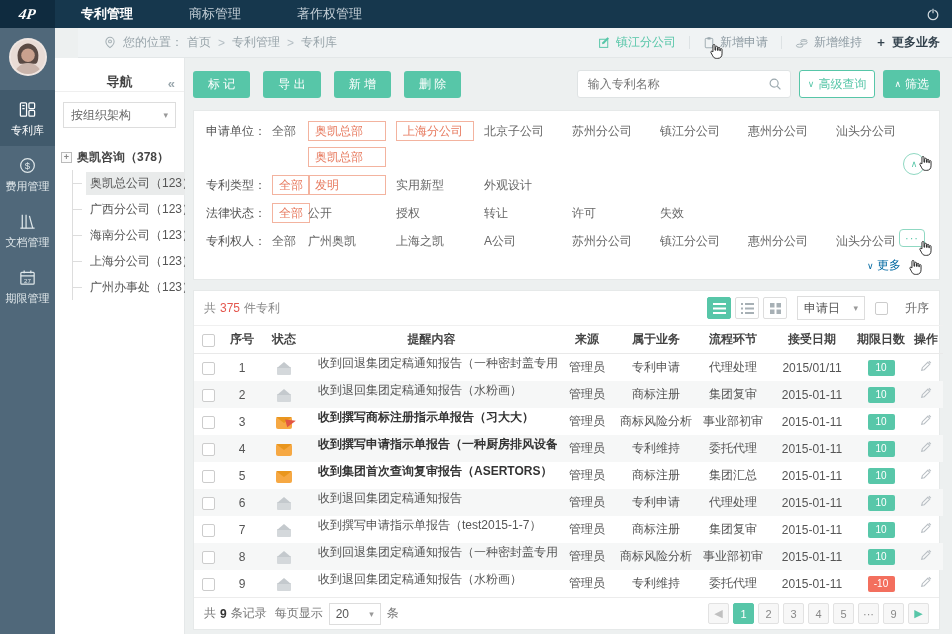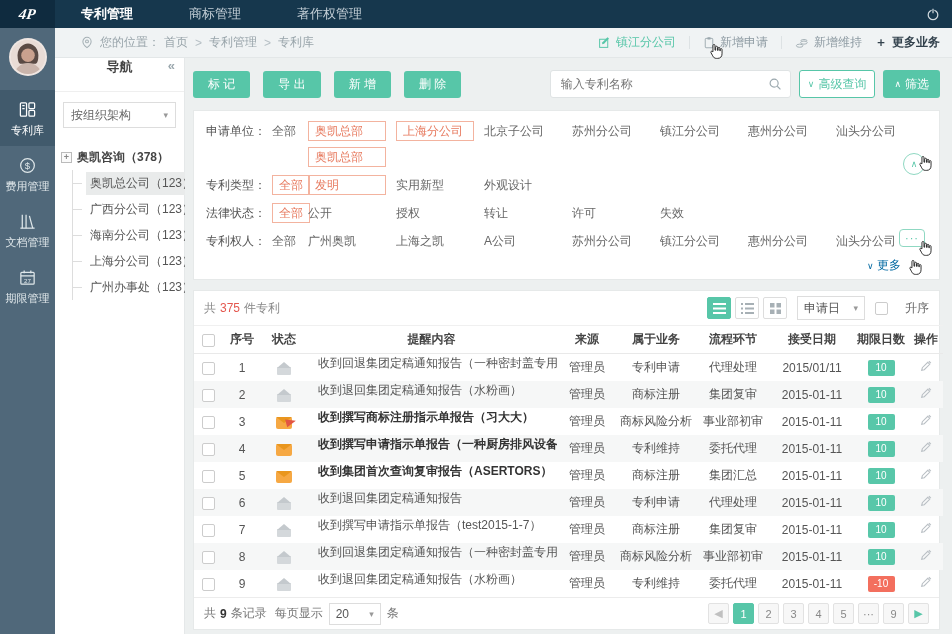--- a/index.html
+++ b/index.html
@@ -25,34 +25,34 @@
   .sitem{width:55px;padding:9px 0 8px;display:flex;flex-direction:column;align-items:center;gap:4px;
     color:#dfe7ea;cursor:pointer;}
   .sitem.active{background:#415a6c;color:#fff;}
   .slabel{font-size:11px;}
   .sicon{height:20px;display:flex;align-items:center;}
 
   .rightcol{flex:1;display:flex;flex-direction:column;min-width:0;}
 
   
   .crumbbar{height:30px;background:#f0f3f4;border-bottom:1px solid #e3e7e8;display:flex;align-items:center;
-    padding:0 12px;font-size:12px;color:#98a4aa;flex:none;}
+    padding:0 12px;font-size:12px;color:#98a4aa;flex:none;margin-left:23px;}
   .pin{margin:0 7px 0 14px;display:flex;}
   .crumb-sep{margin:0 7px;color:#b5bfc4;}
   .crumb-item{cursor:pointer;}
   .crumb-actions{margin-left:auto;display:flex;align-items:center;gap:13px;}
   .qact{display:flex;align-items:center;gap:5px;font-size:12px;color:#8d9aa2;cursor:pointer;}
   .qact.accent{color:#57c6a8;}
   .qact.strong{color:#33424d;font-weight:bold;}
   .vdiv{width:1px;height:13px;background:#dde2e4;}
 
   
   .content{flex:1;display:flex;min-height:0;}
   .navpanel{width:130px;background:#fff;border-right:1px solid #e5e8e9;flex:none;font-size:12px;color:#555;}
-  .np-head{height:34px;display:flex;align-items:flex-start;justify-content:center;position:relative;
+  .np-head{height:34px;display:flex;align-items:flex-end;justify-content:center;position:relative;
     border-bottom:1px solid #efefef;font-weight:bold;color:#444;font-size:13px;}
   .np-collapse{position:absolute;right:9px;color:#9aa7ad;cursor:pointer;font-size:13px;}
   .np-select{margin:10px 8px;border:1px solid #ddd;height:26px;display:flex;align-items:center;
     justify-content:space-between;padding:0 7px;color:#666;cursor:pointer;background:#fff;}
   .caret{color:#999;font-size:9px;}
   .tree{padding:6px 6px;}
   .troot{display:flex;align-items:center;gap:5px;font-weight:bold;color:#444;height:26px;cursor:pointer;}
   .plusbox{width:11px;height:11px;border:1px solid #bbb;background:#fafafa;font-size:9px;line-height:9px;
     text-align:center;color:#888;flex:none;}
   .tkids{margin-left:11px;border-left:1px solid #ddd;}
@@ -60,21 +60,21 @@
   .tick{width:9px;height:1px;background:#ddd;margin-right:4px;flex:none;}
   .tlabel{padding:3px 4px;white-space:nowrap;}
   .titem.selected .tlabel{background:#e9ebeb;}
 
   .main{flex:1;background:#edf0f0;padding:10px 12px 0 8px;min-width:0;}
 
   
   .toolbar{display:flex;align-items:center;height:32px;margin-bottom:10px;}
   .tbtn{background:#57c6a8;color:#fff;border:none;height:27px;padding:0 15px;border-radius:3px;
     font-size:12px;margin-right:13px;cursor:pointer;}
-  .search{margin-left:auto;width:241px;height:28px;background:#fff;border:1px solid #dfe3e4;border-radius:3px;
+  .search{margin-left:auto;width:214px;height:28px;background:#fff;border:1px solid #dfe3e4;border-radius:3px;
     display:flex;align-items:center;padding:0 8px;}
   .search input{border:none;outline:none;flex:1;font-size:12px;color:#555;background:transparent;min-width:0;}
   .adv{height:28px;border:1px solid #57c6a8;color:#57c6a8;background:#fff;border-radius:3px;font-size:12px;
     padding:0 8px;margin-left:8px;display:flex;align-items:center;gap:4px;cursor:pointer;white-space:nowrap;}
   .fbtn{height:28px;background:#57c6a8;color:#fff;border:none;border-radius:3px;font-size:12px;
     padding:0 11px;margin-left:8px;display:flex;align-items:center;gap:4px;cursor:pointer;white-space:nowrap;}
   .chev{font-size:9px;}
 
   
   .filter-card{background:#fff;border:1px solid #e6e9e9;padding:10px 12px 8px;position:relative;}

